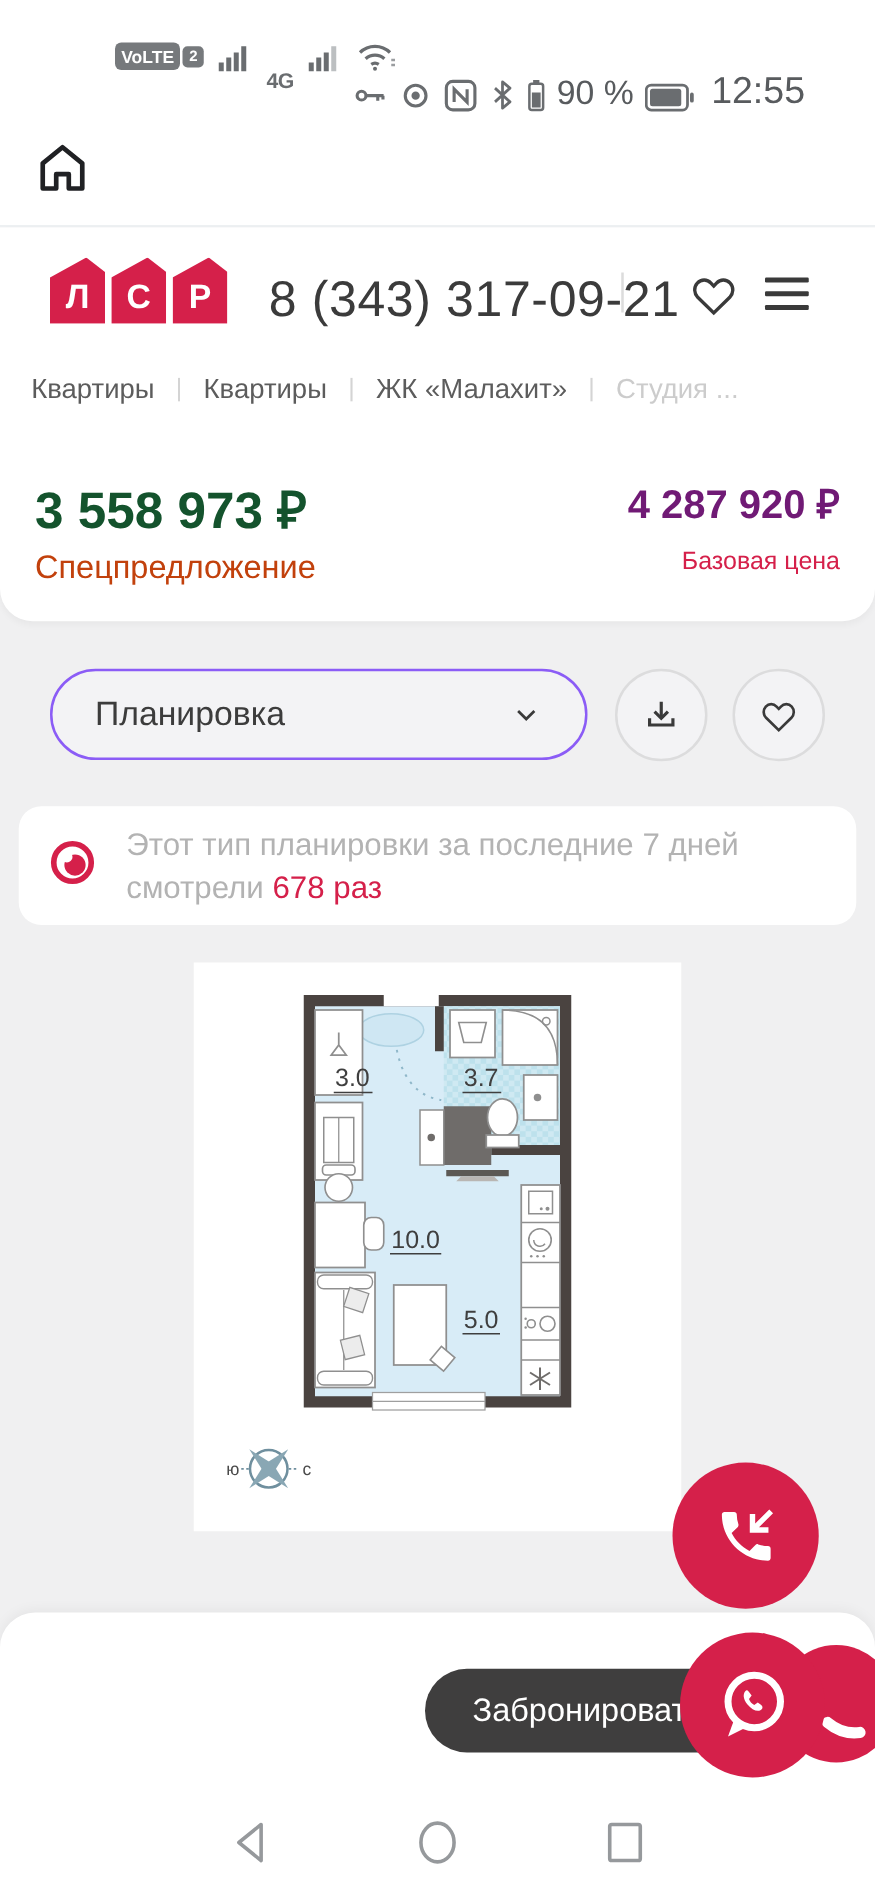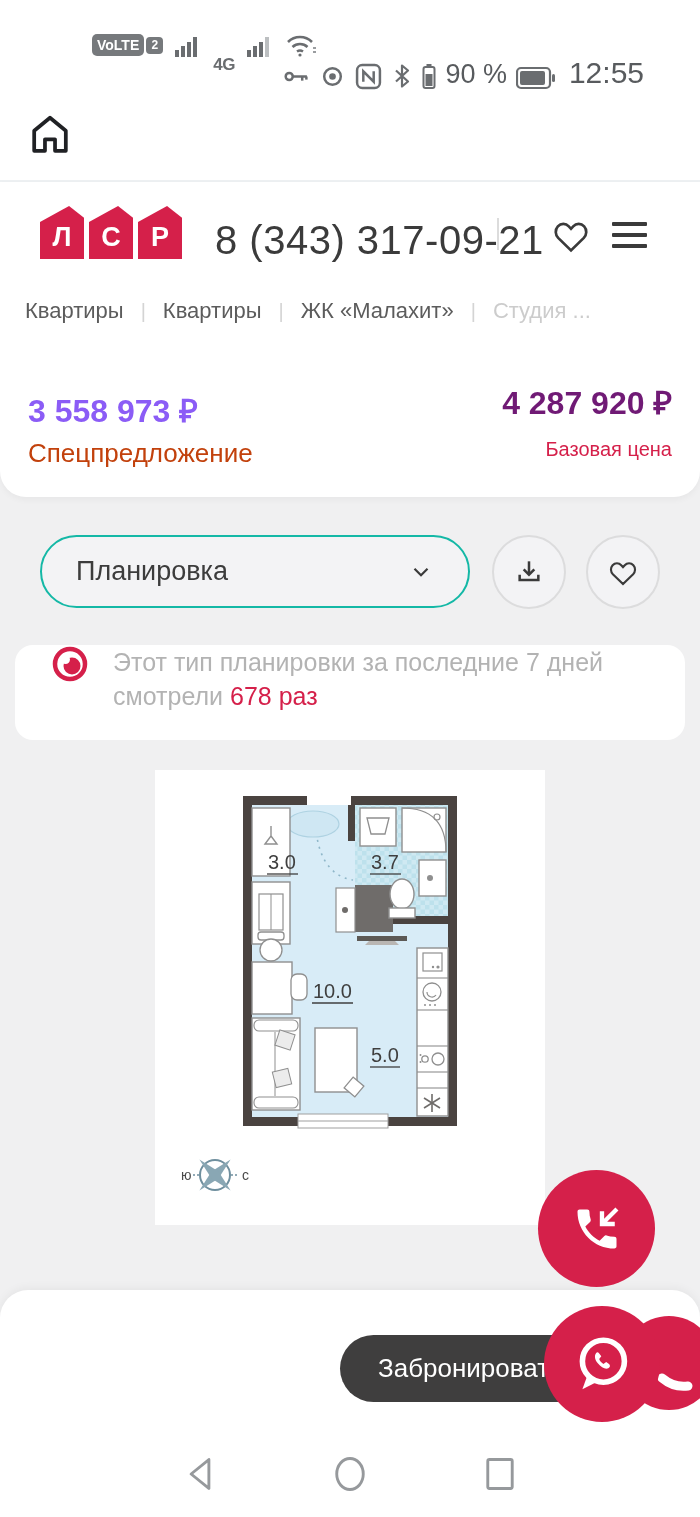--- a/index.html
+++ b/index.html
@@ -38,32 +38,32 @@
   .logo-cube { width:44px; height:53px; background:#d5204a; clip-path:polygon(0 30%, 66% 0, 100% 22%, 100% 100%, 0 100%); display:flex; align-items:flex-end; justify-content:center; }
   .logo-cube span { color:#fff; font-size:27px; font-weight:bold; line-height:1; margin-bottom:8px; }
   .phone { position:absolute; left:215px; top:36px; font-size:40px; color:#3b3b3b; letter-spacing:0.5px; }
   .head-sep { position:absolute; left:497px; top:36px; width:2px; height:32px; background:#dcdcdc; }
   .heart-hdr { position:absolute; left:551px; top:34px; }
   .burger { position:absolute; left:612px; top:40px; width:35px; height:26px; display:flex; flex-direction:column; justify-content:space-between; }
   .burger i { display:block; height:4px; background:#3a3a3a; border-radius:1px; }
   .breadcrumb { position:absolute; left:25px; top:116px; display:flex; align-items:center; font-size:22px; color:#5c5c5c; white-space:nowrap; }
   .bc-sep { color:#d4d4d4; margin:0 17px; font-size:20px; }
   .bc-last { color:#cccccc; }
-  .price-special { position:absolute; left:28px; top:206px; font-size:32px; font-weight:bold; color:#8b5cf6; }
+  .price-special { position:absolute; left:28px; top:196px; font-size:41px; font-weight:bold; color:#14532d; }
   .price-base { position:absolute; right:28px; top:198px; font-size:32px; font-weight:bold; color:#701a75; }
   .label-special { position:absolute; left:28px; top:256px; font-size:26px; color:#c2410c; }
   .label-base { position:absolute; right:28px; top:256px; font-size:20px; color:#d5204a; }
   
-  .dd-pill { position:absolute; left:40px; top:535px; width:430px; height:73px; border:2px solid #14b8a6; border-radius:37px; background:#f3f3f5; display:flex; align-items:center; justify-content:space-between; padding:0 34px; }
+  .dd-pill { position:absolute; left:40px; top:535px; width:430px; height:73px; border:2px solid #8b5cf6; border-radius:37px; background:#f3f3f5; display:flex; align-items:center; justify-content:space-between; padding:0 34px; }
   .dd-label { font-size:27px; color:#3c3c3c; }
   .circle-btn { position:absolute; top:535px; width:74px; height:74px; border:2px solid #dcdcdd; border-radius:50%; background:#f3f3f5; display:flex; align-items:center; justify-content:center; }
   .btn-download { left:492px; }
   .btn-fav { left:586px; }
   
-  .views-card { position:absolute; left:15px; top:645px; width:670px; height:95px; background:#fff; border-radius:18px; display:flex; padding:0 24px; }
+  .views-card { position:absolute; left:15px; top:645px; width:670px; height:95px; background:#fff; border-radius:18px; display:flex; align-items:center; padding:0 12px; }
   .views-icon { flex:0 0 auto; margin:0 24px 0 12px; }
   .views-text { font-size:25px; line-height:34px; color:#b3b3b3; width:545px; }
   .views-red { color:#d5204a; }
   
   .plan-card { position:absolute; left:155px; top:770px; width:390px; height:455px; background:#fff; }
   .plan-label { font-size:20px; fill:#3f3f3f; font-family:"Liberation Sans",sans-serif; }
   .compass-letter { font-size:14px; fill:#4a4a4a; font-family:"Liberation Sans",sans-serif; }
   
   .fab { position:absolute; border-radius:50%; background:#d5204a; display:flex; align-items:center; justify-content:center; }
   .fab-call { left:538px; top:1170px; width:117px; height:117px; z-index:6; }

